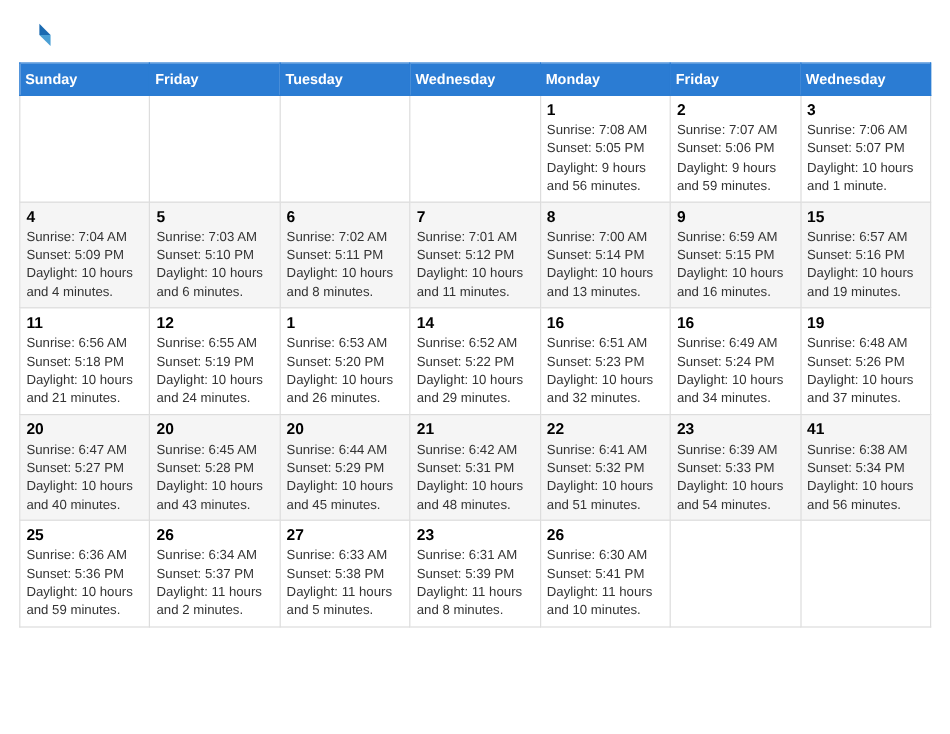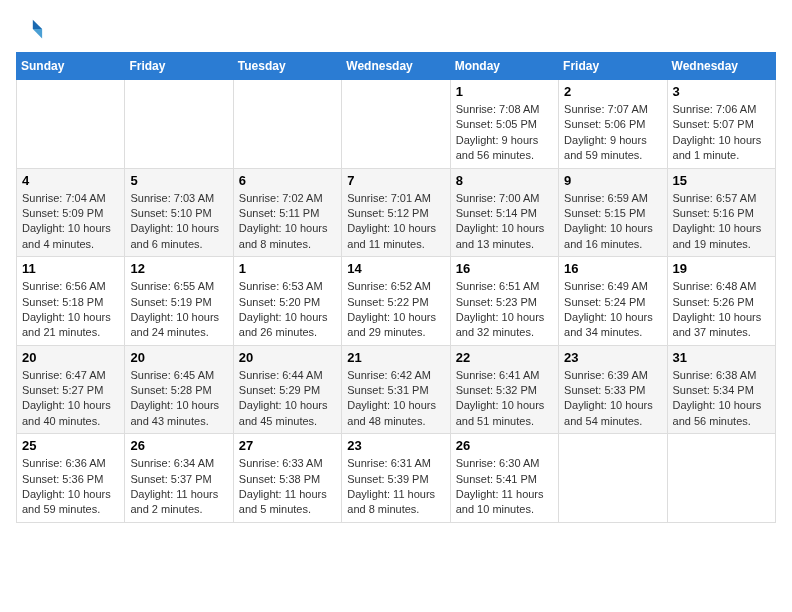--- a/index.html
+++ b/index.html
@@ -216,21 +216,21 @@
         </td>
         <td>
           <span class="day-num">22</span>
           <div class="day-info">Sunrise: 6:41 AM<br>Sunset: 5:32 PM<br>Daylight: 10 hours and 51 minutes.</div>
         </td>
         <td>
           <span class="day-num">23</span>
           <div class="day-info">Sunrise: 6:39 AM<br>Sunset: 5:33 PM<br>Daylight: 10 hours and 54 minutes.</div>
         </td>
         <td>
-          <span class="day-num">31</span>
+          <span class="day-num">41</span>
           <div class="day-info">Sunrise: 6:38 AM<br>Sunset: 5:34 PM<br>Daylight: 10 hours and 56 minutes.</div>
         </td>
       </tr>
       <tr>
         <td>
           <span class="day-num">25</span>
           <div class="day-info">Sunrise: 6:36 AM<br>Sunset: 5:36 PM<br>Daylight: 10 hours and 59 minutes.</div>
         </td>
         <td>
           <span class="day-num">26</span>

